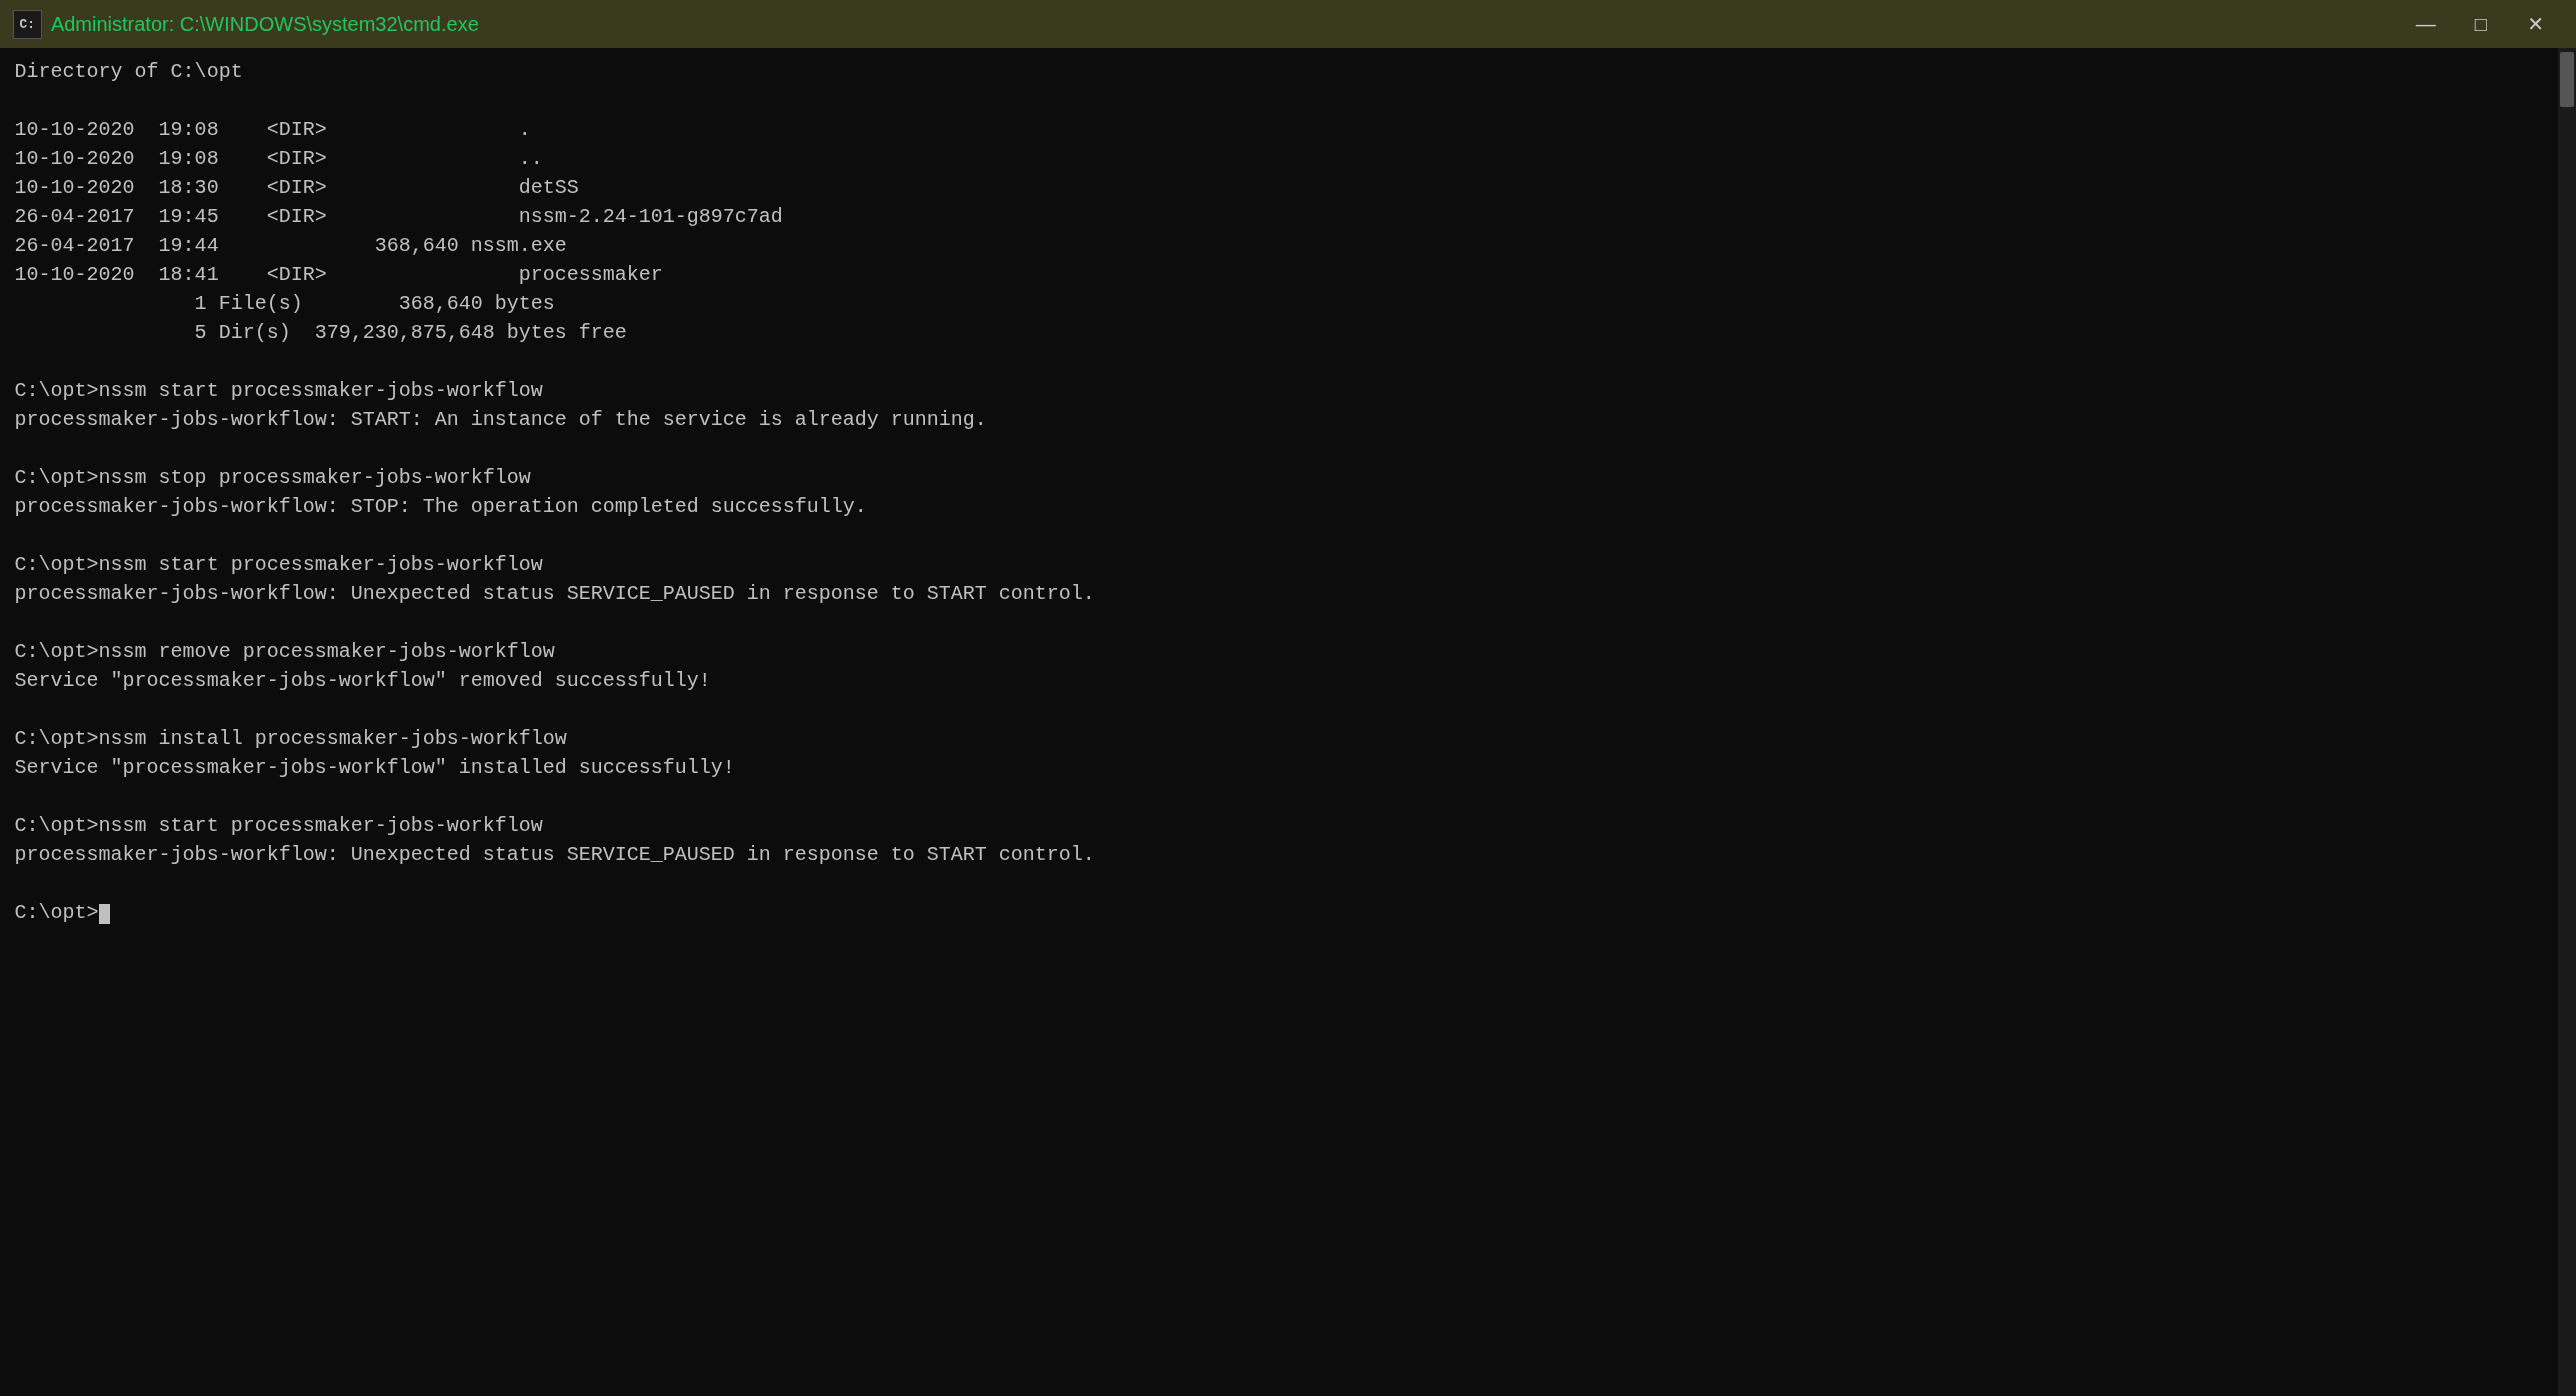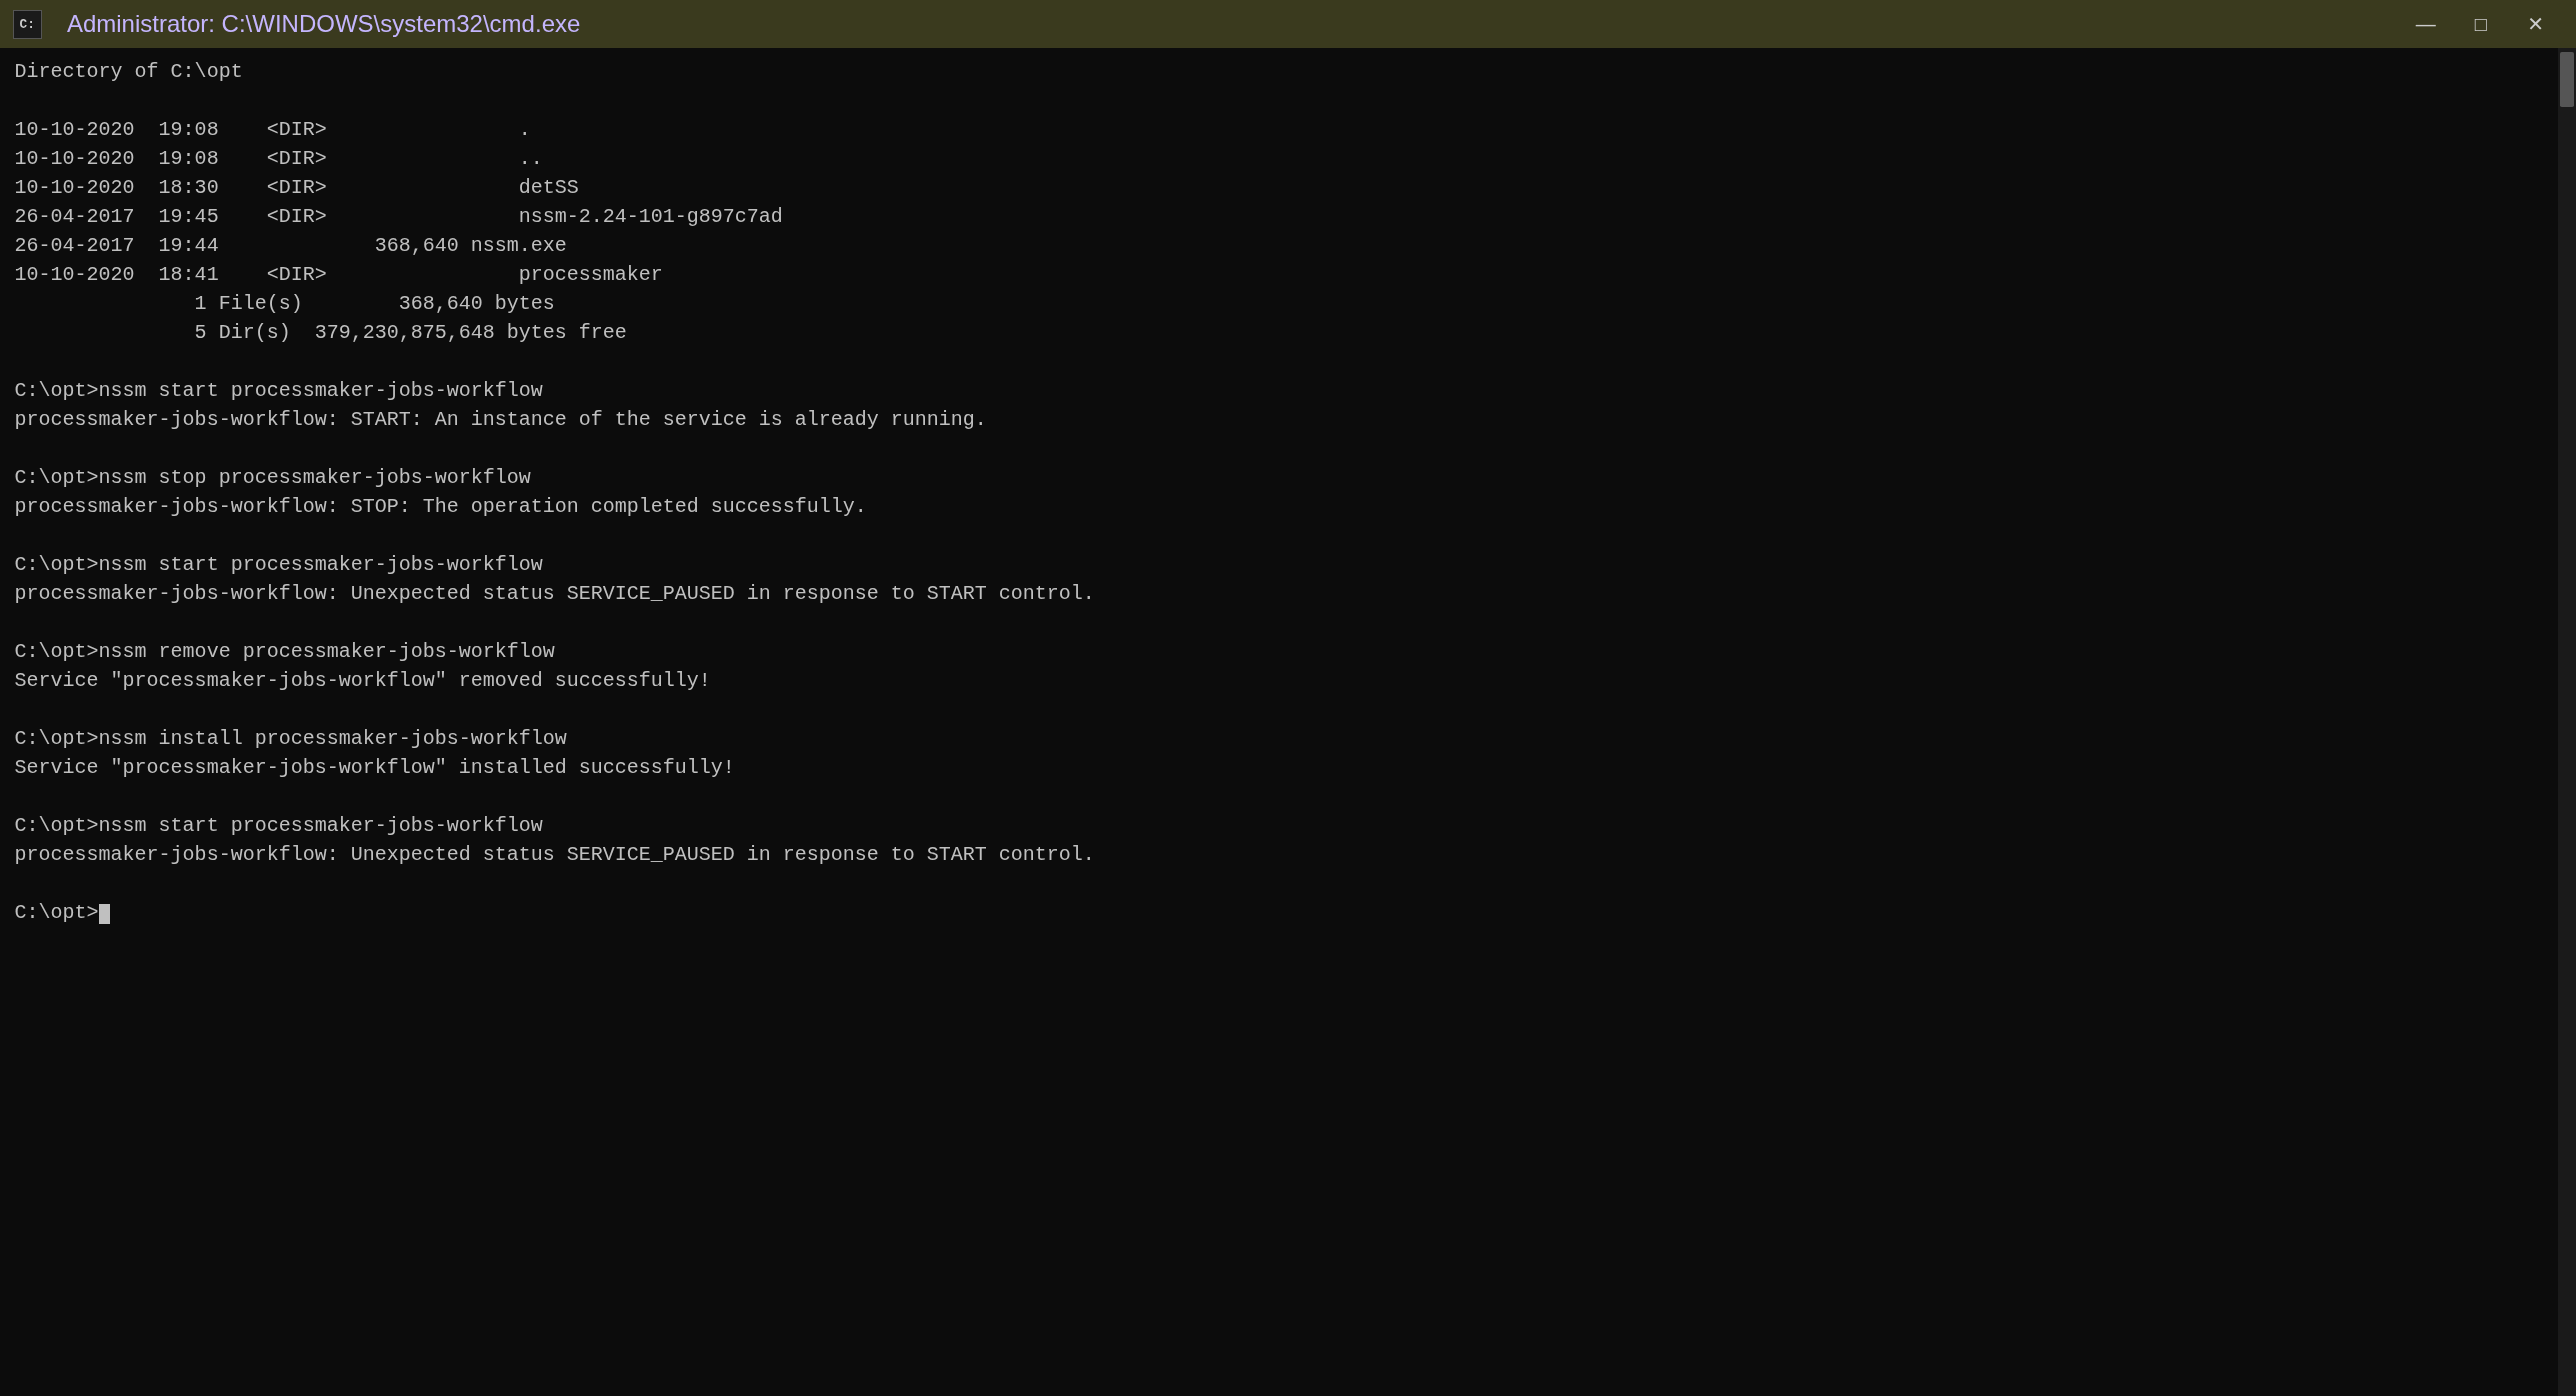--- a/index.html
+++ b/index.html
@@ -45,25 +45,24 @@
       flex-shrink: 0;
     }
 
     .title-bar-icon span {
       color: #ccc;
       font-size: 12.8px;
       font-weight: bold;
     }
 
     .title-bar-text {
-      color: #c4b5fd;
-      font-size: 24px;
+      color: #22c55e;
+      font-size: 20px;
       font-family: 'Segoe UI', Arial, sans-serif;
       flex: 1;
-      margin-left: 16px;
     }
 
     .title-bar-controls {
       display: flex;
       gap: 0;
       height: 100%;
       align-items: center;
     }
 
     .title-btn {

